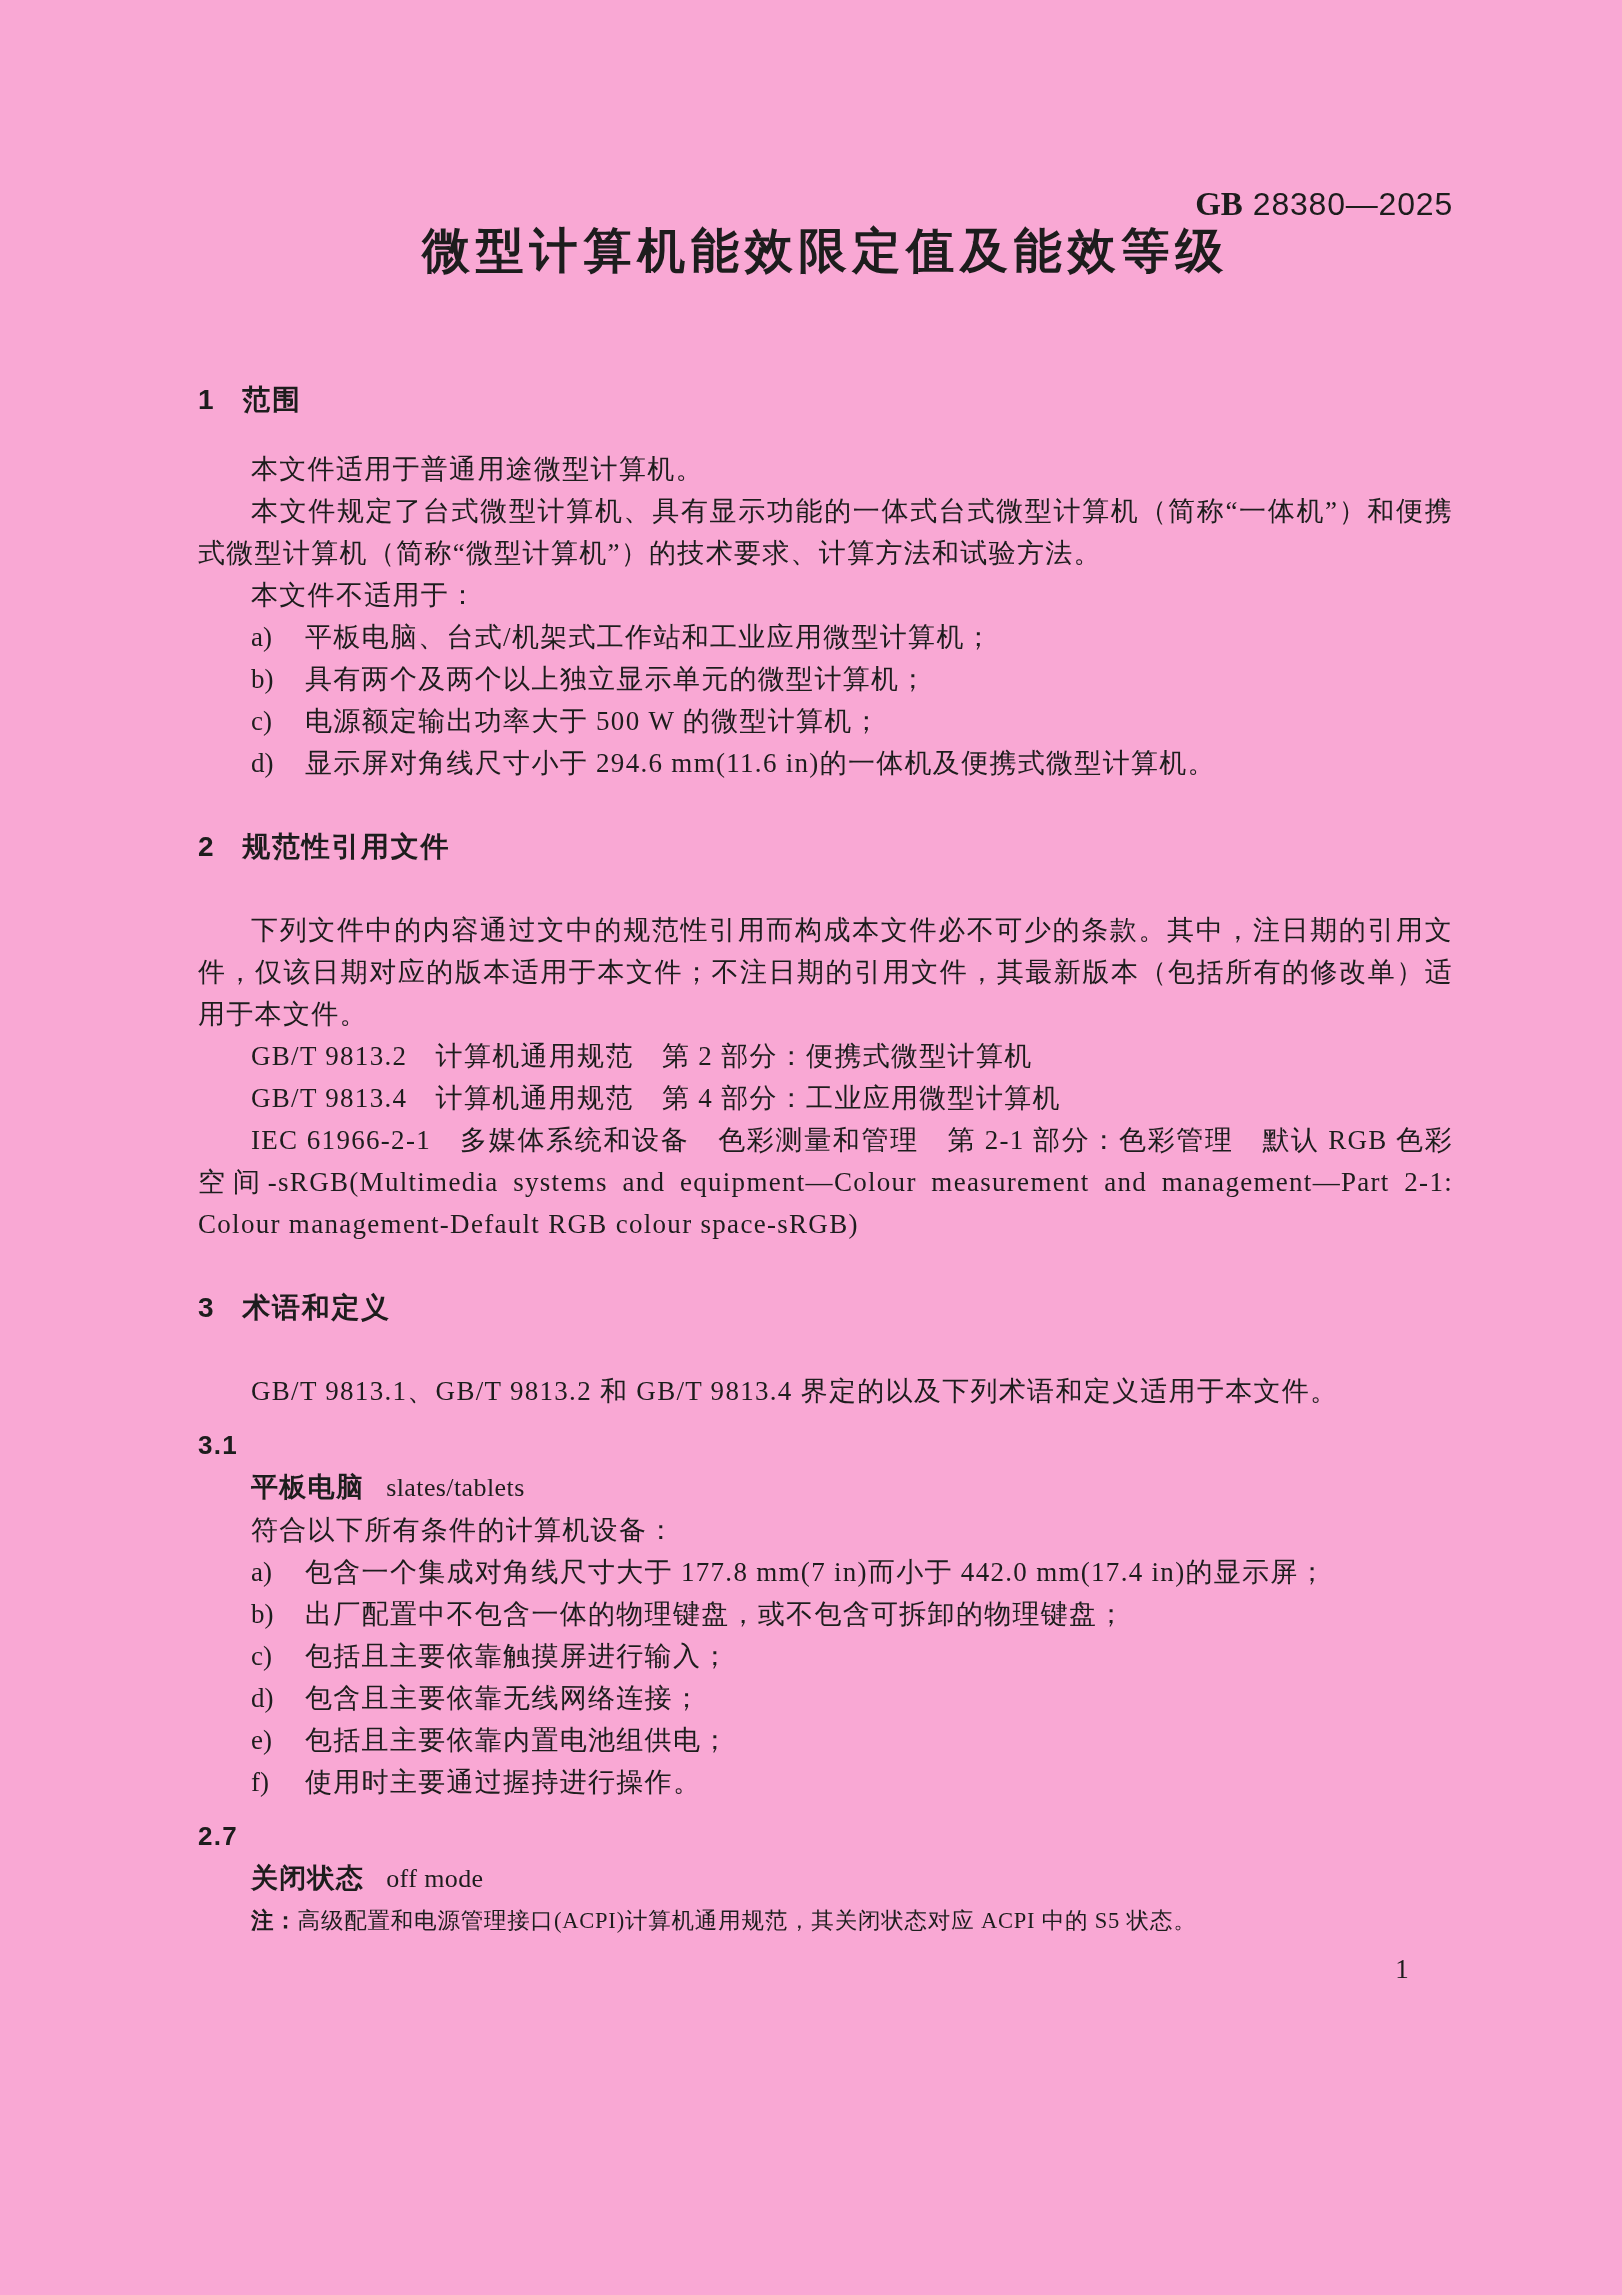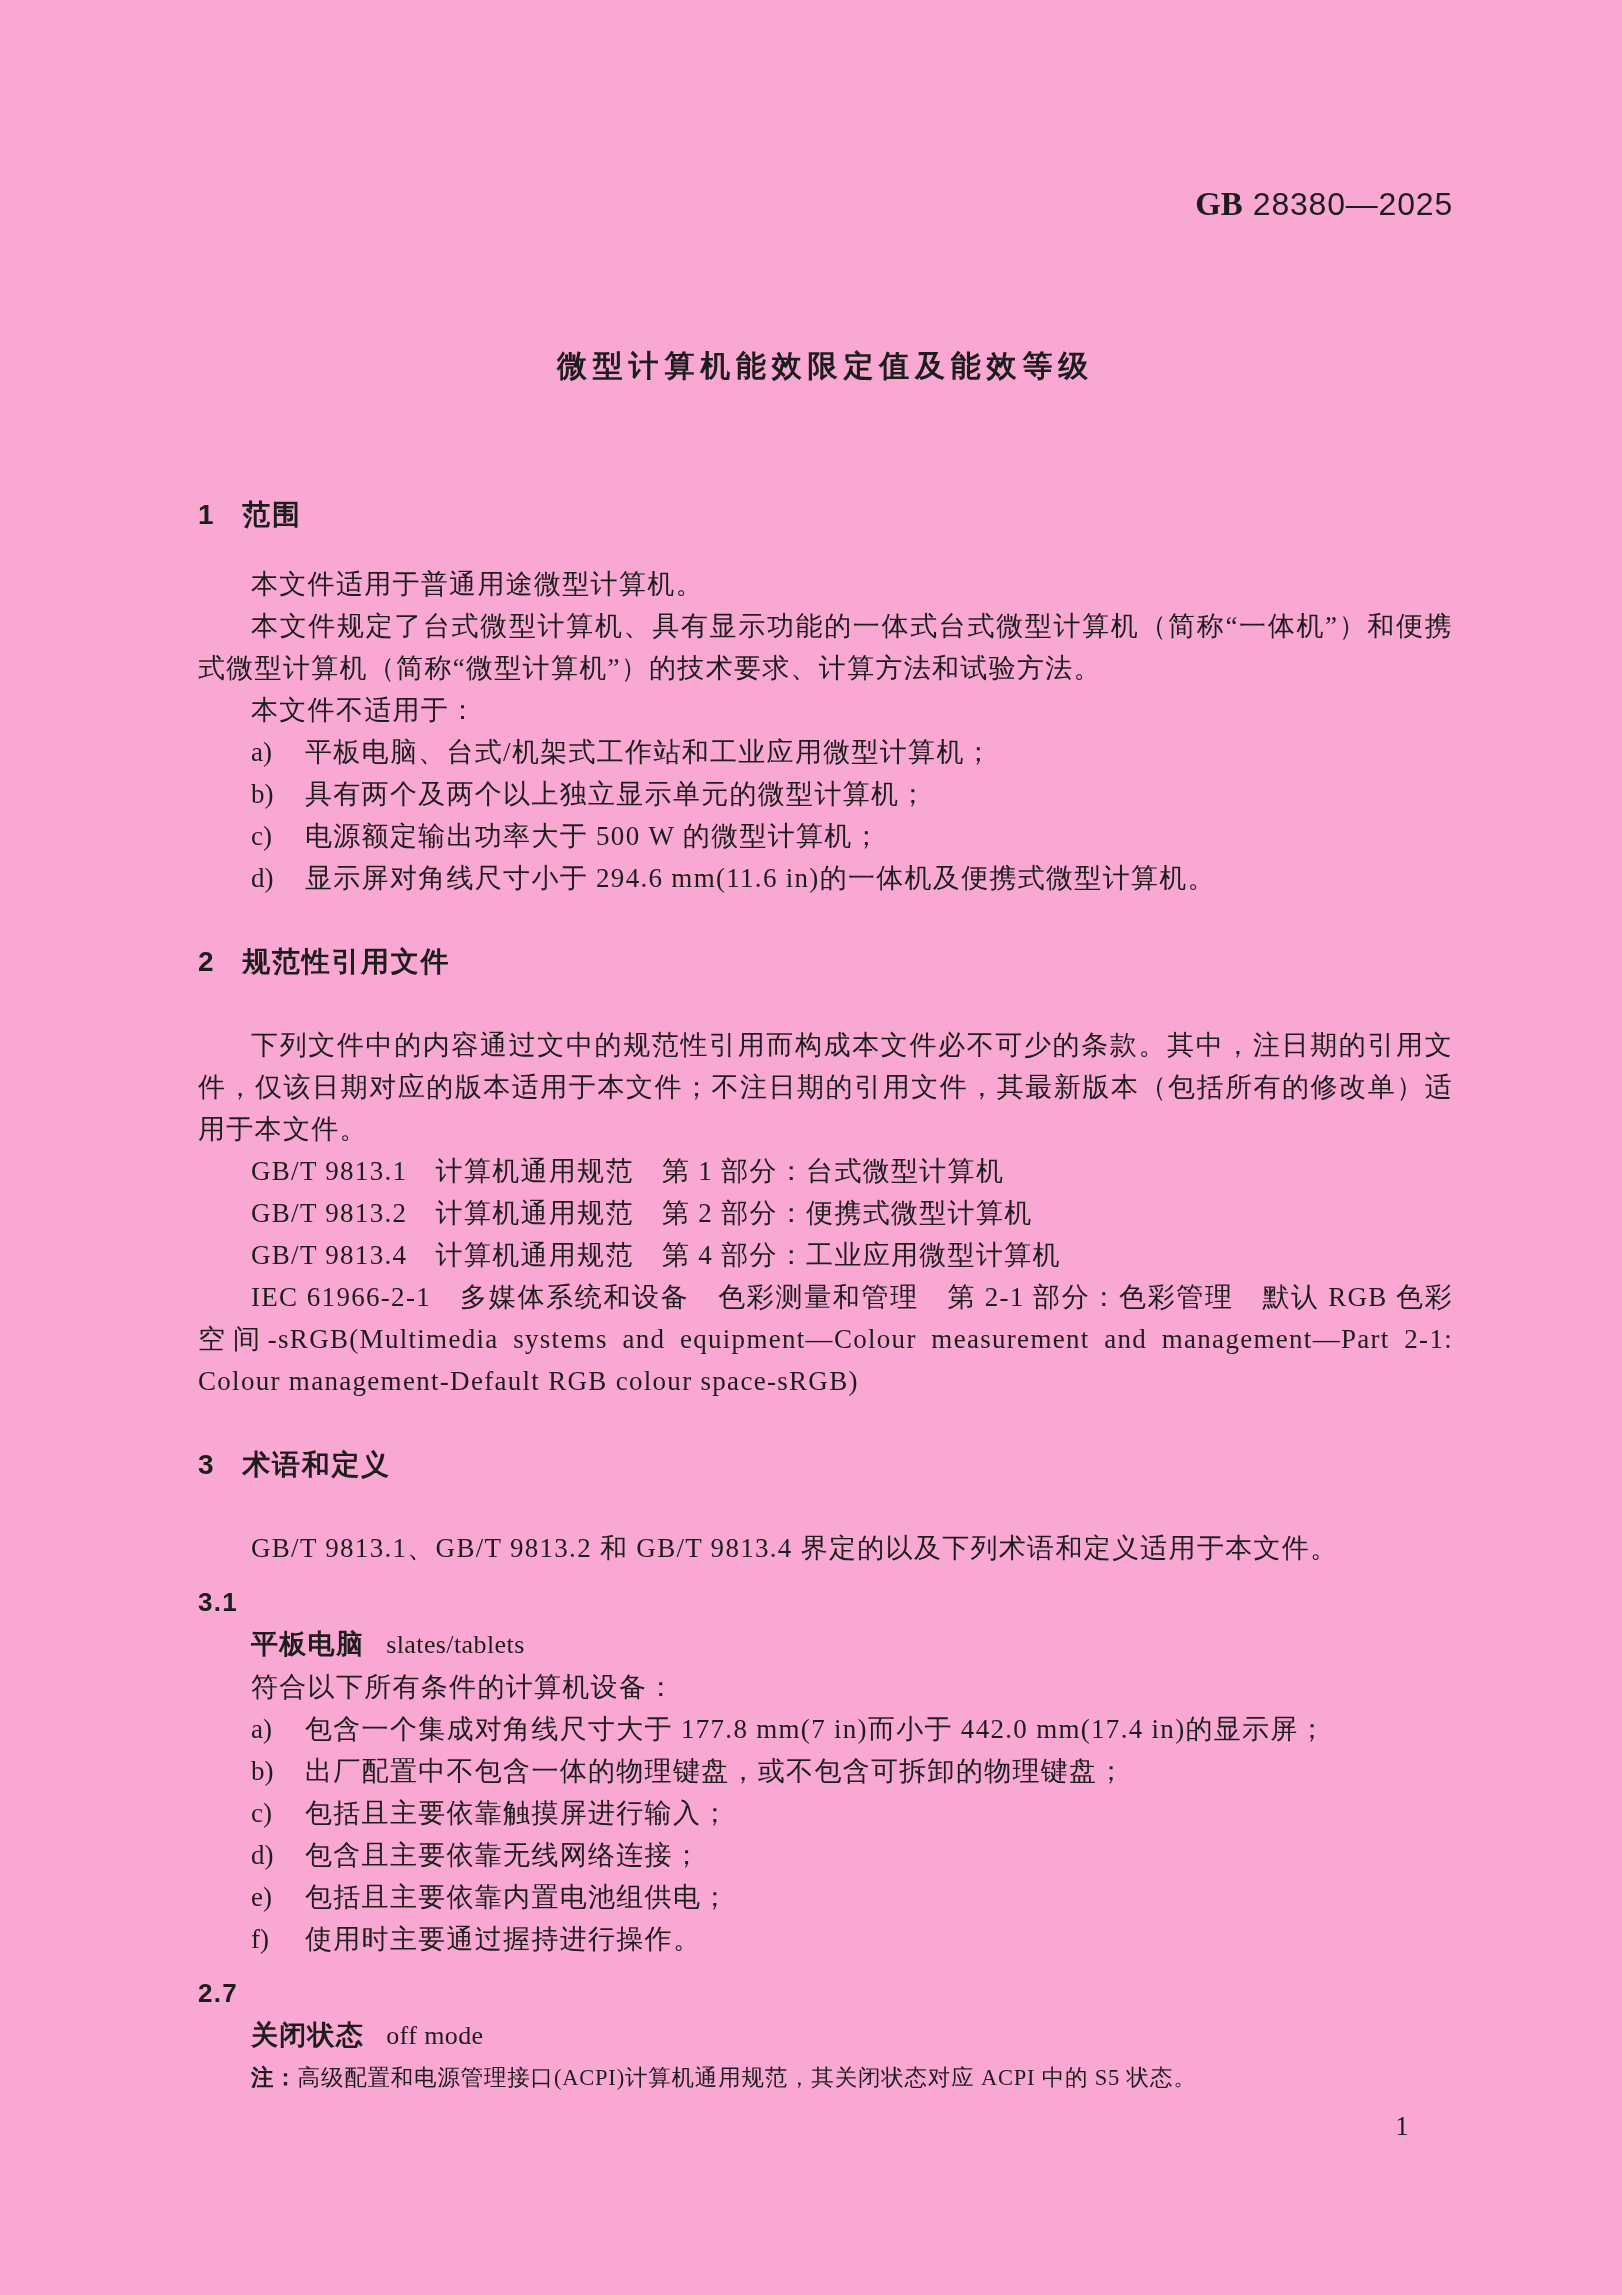--- a/index.html
+++ b/index.html
@@ -21,24 +21,23 @@
   .std-code .gb {
     font-family:"Liberation Serif","DejaVu Serif",serif;
     font-weight:700; font-size:33px; margin-right:10px;
   }
   .std-code .num {
     font-family:"Liberation Sans","DejaVu Sans",sans-serif;
     font-weight:400; font-size:32px; letter-spacing:0.8px;
   }
   
   .title {
-    margin-top:115px;
     text-align:center;
     font-family:"Liberation Sans","DejaVu Sans",sans-serif;
-    font-weight:700; font-size:30px; line-height:47px; letter-spacing:5.8px;
+    font-weight:700; font-size:48px; line-height:47px; letter-spacing:5.8px;
   }
   
   .content {
     font-size:27px; line-height:42px; letter-spacing:1.3px;
     text-align:justify;
   }
   
   .sec {
     font-family:"Liberation Sans","DejaVu Sans",sans-serif;
     font-weight:700; font-size:28px; line-height:37px; letter-spacing:1.7px;
@@ -96,21 +95,20 @@
     <p class="para">本文件不适用于：</p>
     <div class="li"><span class="marker">a)</span><span>平板电脑、台式/机架式工作站和工业应用微型计算机；</span></div>
     <div class="li"><span class="marker">b)</span><span>具有两个及两个以上独立显示单元的微型计算机；</span></div>
     <div class="li"><span class="marker">c)</span><span>电源额定输出功率大于 500 W 的微型计算机；</span></div>
     <div class="li"><span class="marker">d)</span><span>显示屏对角线尺寸小于 294.6 mm(11.6 in)的一体机及便携式微型计算机。</span></div>
 
     <div class="sec sec2">
       <span class="no">2</span><span>规范性引用文件</span>
     </div>
     <p class="para">下列文件中的内容通过文中的规范性引用而构成本文件必不可少的条款。其中，注日期的引用文件，仅该日期对应的版本适用于本文件；不注日期的引用文件，其最新版本（包括所有的修改单）适用于本文件。</p>
-    <p class="para">GB/T 9813.1　计算机通用规范　第 1 部分：台式微型计算机</p>
     <p class="para">GB/T 9813.2　计算机通用规范　第 2 部分：便携式微型计算机</p>
     <p class="para">GB/T 9813.4　计算机通用规范　第 4 部分：工业应用微型计算机</p>
     <p class="para">IEC 61966-2-1　多媒体系统和设备　色彩测量和管理　第 2-1 部分：色彩管理　默认 RGB 色彩空间-sRGB(Multimedia systems and equipment—Colour measurement and management—Part 2-1: Colour management-Default RGB colour space-sRGB)</p>
 
     <div class="sec sec3">
       <span class="no">3</span><span>术语和定义</span>
     </div>
     <p class="para">GB/T 9813.1、GB/T 9813.2 和 GB/T 9813.4 界定的以及下列术语和定义适用于本文件。</p>
 
     <div class="clause">3.1</div>

